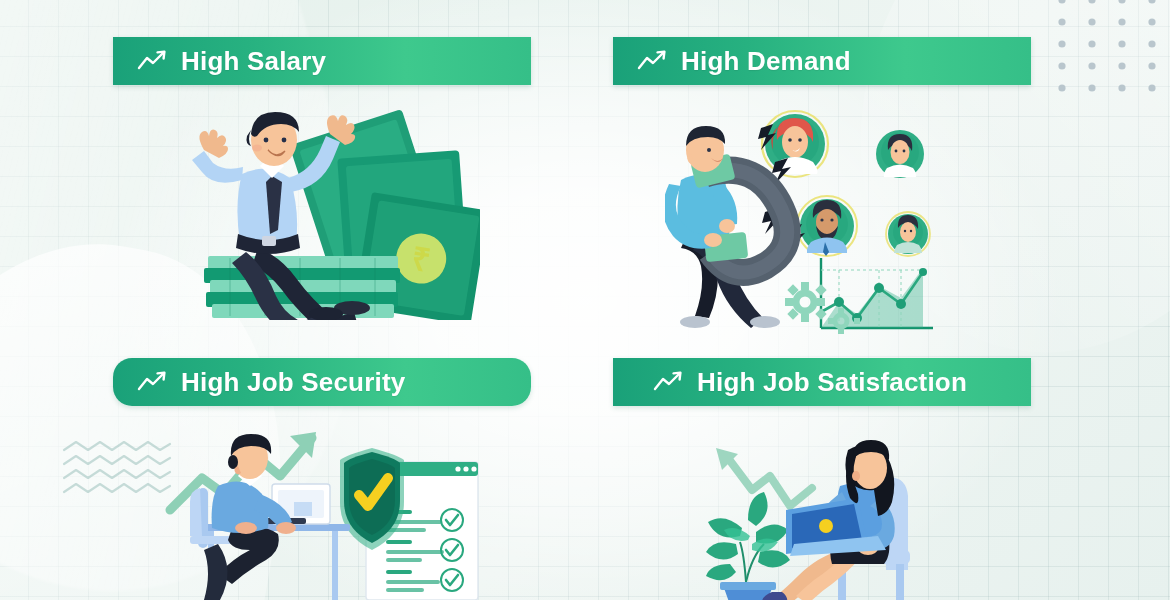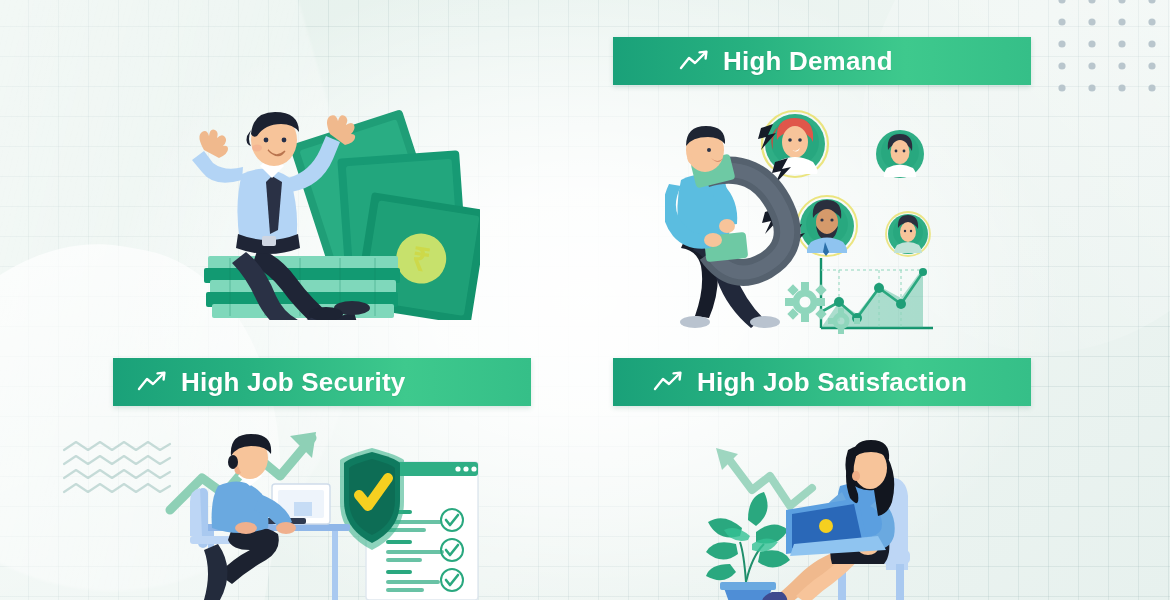--- a/index.html
+++ b/index.html
@@ -87,20 +87,27 @@
 
   <svg class="waves" viewBox="0 0 110 58">
     <g stroke="#9dc2bd" stroke-width="2.2" fill="none" stroke-linecap="round" stroke-linejoin="round">
       <polyline points="2,10 14,2 26,10 38,2 50,10 62,2 74,10 86,2 98,10 108,4"></polyline>
       <polyline points="2,24 14,16 26,24 38,16 50,24 62,16 74,24 86,16 98,24 108,18"></polyline>
       <polyline points="2,38 14,30 26,38 38,30 50,38 62,30 74,38 86,30 98,38 108,32"></polyline>
       <polyline points="2,52 14,44 26,52 38,44 50,52 62,44 74,52 86,44 98,52 108,46"></polyline>
     </g>
   </svg>
 
+  <div class="hbar" style="left:113px; top:37px; width:418px;">
+    <svg class="tr-icon" viewBox="0 0 30 22">
+      <polyline points="2,18 10,8 16,13 27,2" fill="none" stroke="#ffffff" stroke-width="2.4" stroke-linecap="round" stroke-linejoin="round"></polyline>
+      <polyline points="20.5,2.4 27.4,1.6 26.6,8.5" fill="none" stroke="#ffffff" stroke-width="2.4" stroke-linecap="round" stroke-linejoin="round"></polyline>
+    </svg>
+    <span class="htitle">High Salary</span>
+  </div>
 
   <div class="panel-art" style="left:180px; top:108px; width:300px; height:212px;">
     <svg viewBox="0 0 300 212" width="300" height="212">
 
       <g>
         <g transform="rotate(-18 190 150)">
           <rect x="148" y="18" width="118" height="170" rx="4" fill="#1f9e77"></rect>
           <rect x="156" y="26" width="102" height="154" rx="3" fill="#2db287" opacity=".75"></rect>
           <circle cx="207" cy="103" r="27" fill="#d9e86a" opacity=".9"></circle>
           <text x="207" y="116" font-size="34" font-weight="bold" fill="#cdd94a" text-anchor="middle" font-family="'Liberation Sans',sans-serif">₹</text>
@@ -163,21 +170,21 @@
         <path d="M71 26 q2 -22 24 -22 q24 0 24 20 q-6 -8 -18 -8 q-16 0 -24 12 q-4 2 -6 -2 Z" fill="#1b2130"></path>
         <path d="M71 22 q-4 10 0 16 q-6 -2 -4 -10 Z" fill="#1b2130"></path>
         <circle cx="86" cy="32" r="2.4" fill="#25304a"></circle>
         <circle cx="104" cy="32" r="2.4" fill="#25304a"></circle>
         <path d="M88 42 q8 9 17 1 q-6 10 -17 -1 Z" fill="#ffffff" stroke="#b9744e" stroke-width="1.2"></path>
         <ellipse cx="77" cy="40" rx="5" ry="3.4" fill="#f3a98d" opacity=".55"></ellipse>
       </g>
     </svg>
   </div>
 
-  <div class="hbar" style="left:613px; top:37px; width:418px;padding-left:42px;">
+  <div class="hbar" style="left:613px; top:37px; width:418px;">
     <svg class="tr-icon" viewBox="0 0 30 22">
       <polyline points="2,18 10,8 16,13 27,2" fill="none" stroke="#ffffff" stroke-width="2.4" stroke-linecap="round" stroke-linejoin="round"></polyline>
       <polyline points="20.5,2.4 27.4,1.6 26.6,8.5" fill="none" stroke="#ffffff" stroke-width="2.4" stroke-linecap="round" stroke-linejoin="round"></polyline>
     </svg>
     <span class="htitle">High Demand</span>
   </div>
 
   <div class="panel-art" style="left:665px; top:106px; width:300px; height:230px;">
     <svg viewBox="0 0 300 230" width="300" height="230">
 
@@ -298,21 +305,21 @@
 
         <ellipse cx="40" cy="44" rx="19" ry="22" fill="#f7c49a"></ellipse>
         <path d="M21 40 q0 -20 20 -20 q20 0 19 18 q-6 -7 -17 -7 q-16 0 -22 9 Z" fill="#1e2533"></path>
         <circle cx="44" cy="44" r="2" fill="#2c3448"></circle>
         <path d="M46 52 q7 6 12 0 q-4 8 -12 0 Z" fill="#d98f6d"></path>
         <path d="M26 48 q-5 2 -3 7 q2 4 6 2 Z" fill="#f7c49a"></path>
       </g>
     </svg>
   </div>
 
-  <div class="hbar" style="left:113px; top:358px; width:418px;">
+  <div class="hbar" style="left:113px; top:358px; width:418px;border-radius:19px;">
     <svg class="tr-icon" viewBox="0 0 30 22">
       <polyline points="2,18 10,8 16,13 27,2" fill="none" stroke="#ffffff" stroke-width="2.4" stroke-linecap="round" stroke-linejoin="round"></polyline>
       <polyline points="20.5,2.4 27.4,1.6 26.6,8.5" fill="none" stroke="#ffffff" stroke-width="2.4" stroke-linecap="round" stroke-linejoin="round"></polyline>
     </svg>
     <span class="htitle">High Job Security</span>
   </div>
 
   <div class="panel-art" style="left:160px; top:432px; width:340px; height:168px;">
     <svg viewBox="0 0 340 168" width="340" height="168">
 

